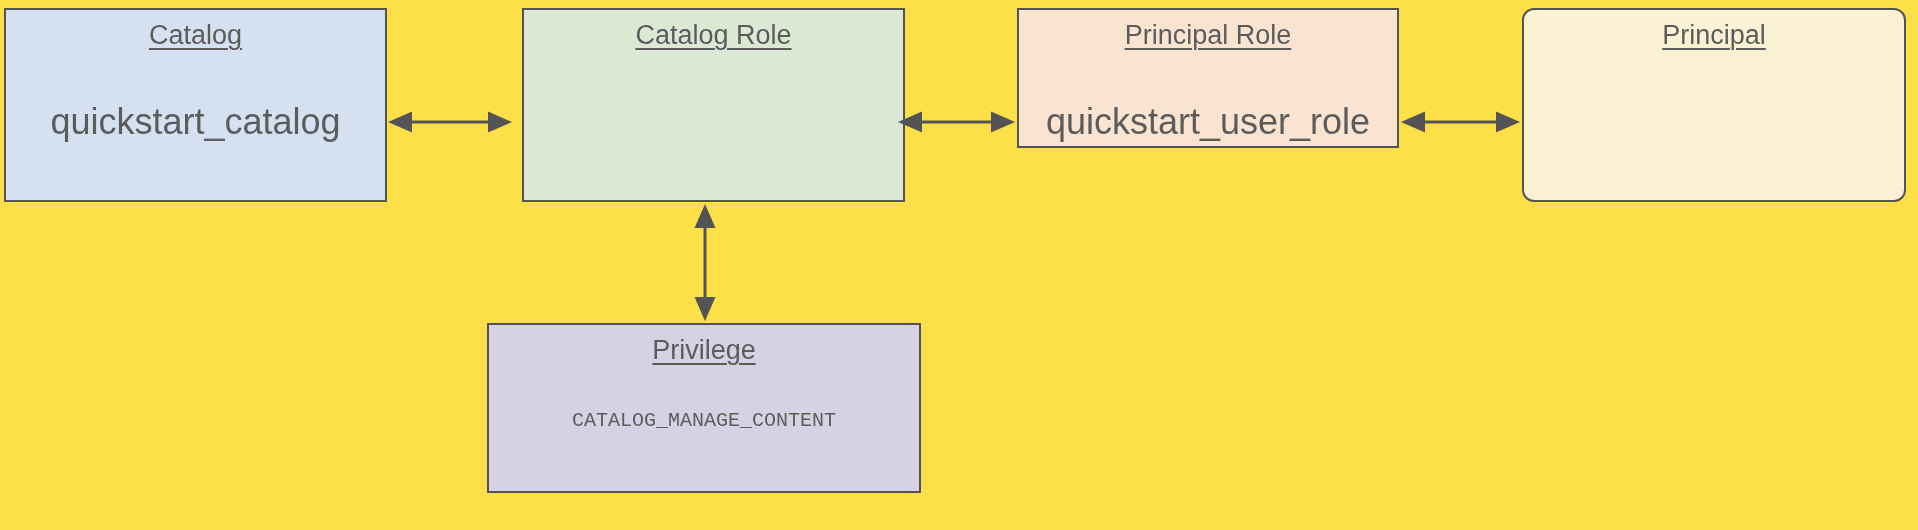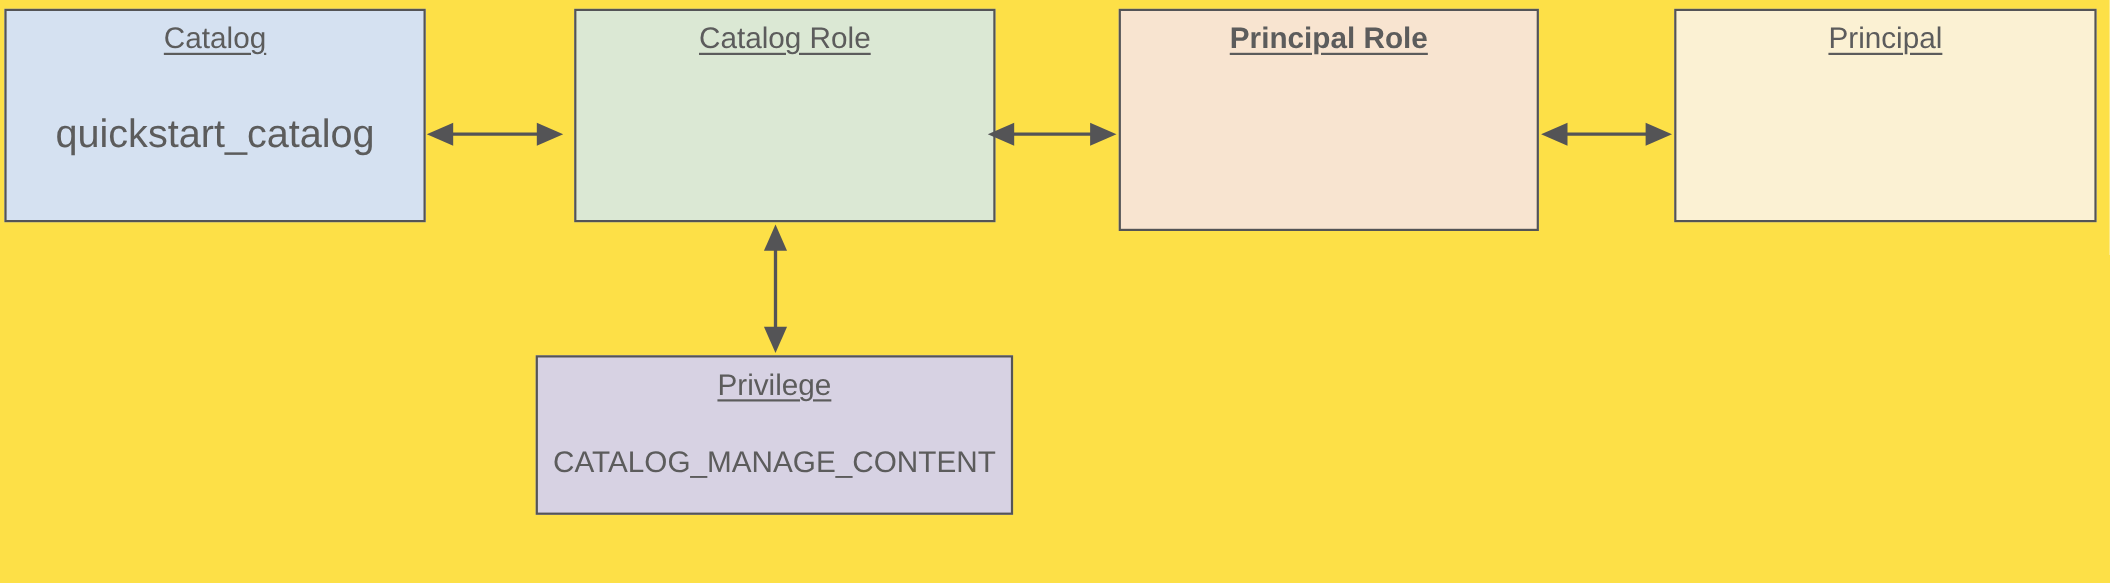--- a/index.html
+++ b/index.html
@@ -30,23 +30,24 @@
     position: absolute;
     left: 0;
     right: 0;
     top: 94px;
     text-align: center;
     font-size: 36px;
     line-height: 36px;
     white-space: nowrap;
   }
   .node--privilege .node-value {
-    font-size: 27px;
+    font-size: 20px;
     line-height: 31px;
     top: 80px;
+    font-family: Liberation Mono, monospace;
   }
   .connectors {
     position: absolute;
     left: 0;
     top: 0;
     pointer-events: none;
   }
   .connectors line {
     stroke: var(--stroke, #545456);
     stroke-width: 3;
@@ -63,29 +64,30 @@
 
   <div class="node" style="left: 4px; top: 8px; width: 383px; height: 194px; background-color: rgb(213, 225, 241);">
     <div class="node-title">Catalog</div>
     <div class="node-value">quickstart_catalog</div>
   </div>
 
   <div class="node" style="left: 522px; top: 8px; width: 383px; height: 194px; background-color: rgb(219, 232, 212);">
     <div class="node-title">Catalog Role</div>
   </div>
 
-  <div class="node" style="left: 1017px; top: 8px; width: 382px; height: 202px; background-color: rgb(248, 228, 208); font-weight: bold;">
+  <div class="node" style="left: 1017px; top: 8px; width: 382px; height: 140px; background-color: rgb(248, 228, 208);">
     <div class="node-title">Principal Role</div>
+    <div class="node-value">quickstart_user_role</div>
   </div>
 
-  <div class="node" style="left: 1522px; top: 8px; width: 384px; height: 194px; background-color: rgb(251, 241, 211);">
+  <div class="node" style="left: 1522px; top: 8px; width: 384px; height: 194px; background-color: rgb(251, 241, 211); border-radius: 12px;">
     <div class="node-title">Principal</div>
   </div>
 
-  <div class="node node--privilege" style="left: 487px; top: 323px; width: 434px; height: 145px; background-color: rgb(215, 210, 227);">
+  <div class="node node--privilege" style="left: 487px; top: 323px; width: 434px; height: 170px; background-color: rgb(215, 210, 227);">
     <div class="node-title">Privilege</div>
     <div class="node-value">CATALOG_MANAGE_CONTENT</div>
   </div>
 
   <svg class="connectors" width="1918" height="530" viewBox="0 0 1918 530">
 
     <g>
       <line x1="410" y1="122" x2="490" y2="122"></line>
       <polygon points="388,122 412,111.5 412,132.5"></polygon>
       <polygon points="512,122 488,111.5 488,132.5"></polygon>

